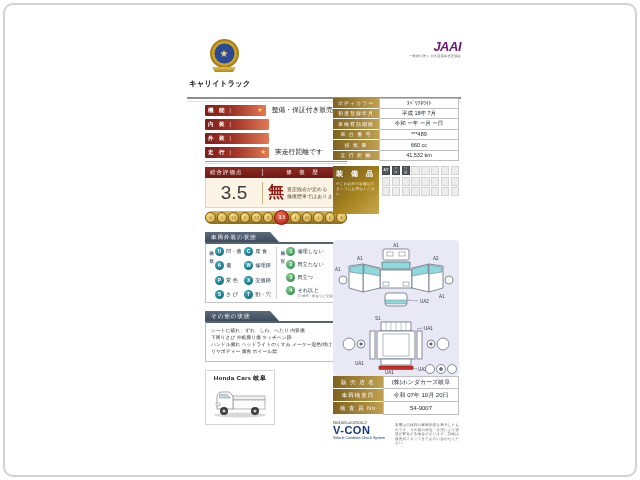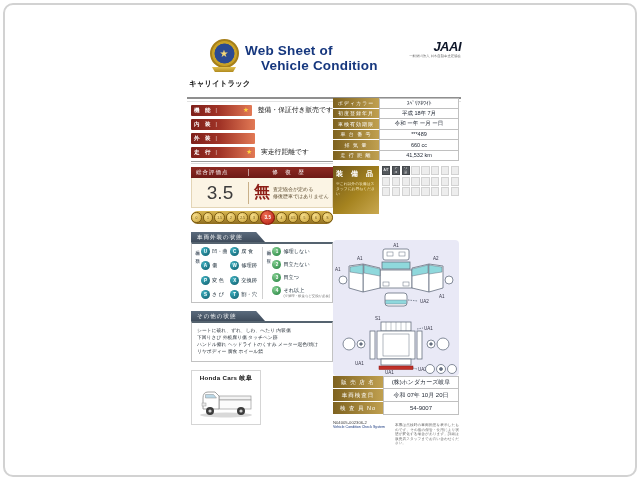--- a/index.html
+++ b/index.html
@@ -14,28 +14,28 @@
   .em-ring{width:25px;height:25px;margin:0 auto;border-radius:50%;
            background:radial-gradient(circle,#2b4a92 55%,#c9a227 58%);
            border:2px solid #a67f1a;display:flex;align-items:center;justify-content:center;
            color:#f5d878;font-size:10px;}
   .em-ribbon{width:24px;height:5px;background:linear-gradient(180deg,#e3c14e,#b08a1e);
              margin:-1px auto 0;clip-path:polygon(0 0,100% 0,88% 100%,12% 100%);}
   .title{position:absolute;left:58px;top:7px;color:#16377e;font-weight:800;
          font-size:13.5px;line-height:15px;letter-spacing:0.2px;white-space:nowrap;}
   .title .t2{padding-left:16px;}
   .jaai{position:absolute;right:0;top:5px;text-align:right;}
-  .jaai-mark{font-size:13px;font-weight:800;font-style:italic;color:#0f172a;letter-spacing:-0.5px;line-height:12px;}
+  .jaai-mark{font-size:13px;font-weight:800;font-style:italic;color:#701a75;letter-spacing:-0.5px;line-height:12px;}
   .jaai-sub{font-size:3.4px;color:#666;margin-top:1px;white-space:nowrap;}
   .vname{position:absolute;left:2px;top:43px;font-size:7.5px;font-weight:bold;color:#141414;}
   .hrline{position:absolute;left:0;top:61px;width:274px;height:2px;
           border-top:2px solid #8f8f8f;border-bottom:1px solid #e2e2e2;}
 
   
-  .leftcol{position:absolute;left:4px;top:67px;width:142px;}
+  .leftcol{position:absolute;left:18px;top:67px;width:142px;}
   .bar-row{display:flex;align-items:center;height:14px;}
   .bar{width:64px;height:11px;background:linear-gradient(90deg,#7e1f1a,#a03326 45%,#e27955);
        border-radius:1px;display:flex;align-items:center;padding:0 3px;box-sizing:border-box;}
   .blabel{color:#fff;font-size:5.5px;font-weight:bold;letter-spacing:2px;white-space:nowrap;}
   .bsep{color:#ffffffcc;font-size:5px;margin-left:3px;}
   .bstar{color:#ffd23e;font-size:6.5px;margin-left:auto;}
   .bnote{font-size:6.8px;color:#1c1c1c;margin-left:6px;white-space:nowrap;}
   .sepline{border-top:1px solid #9a9a9a;border-bottom:1px solid #dddddd;height:1px;margin:2px 0 3px;}
 
   .ov-hdr{height:11px;background:linear-gradient(180deg,#8d2a22,#6e1a15);display:flex;
@@ -127,24 +127,20 @@
 <body>
 
 <div class="canvas">
   <div class="frame"></div>
   <div class="doc">
 
     <div class="hdr">
       <div class="emblem">
         <div class="em-ring">★</div>
         <div class="em-ribbon"></div>
-      </div>
-      <div class="title">
-        <div class="t1">Web Sheet of</div>
-        <div class="t2">Vehicle Condition</div>
       </div>
       <div class="jaai">
         <div class="jaai-mark">JAAI</div>
         <div class="jaai-sub">一般財団法人 日本自動車査定協会</div>
       </div>
       <div class="vname">キャリイトラック</div>
       <div class="hrline"></div>
     </div>
 
     <div class="leftcol">
@@ -445,18 +441,19 @@
             <div class="tvalue">令和 07年 10月 20日</div>
           </div>
           <div class="trow">
             <div class="tlabel">検 査 員 No</div>
             <div class="tvalue">54-9007</div>
           </div>
         </div>
 
       <div class="footer">
         <div class="fcode">N04005-002306-2</div>
+        <div class="vcon">V-CON</div>
         <div class="vconsub">Vehicle Condition Check System</div>
         <div class="disc">本票は点検時の車両状態を表示したものです。その後の保管・使用により状態が変化する場合があります。詳細は販売店スタッフまでお問い合わせください。</div>
       </div>
     </div>
   </div>
 </div>
 
 </body></html>

